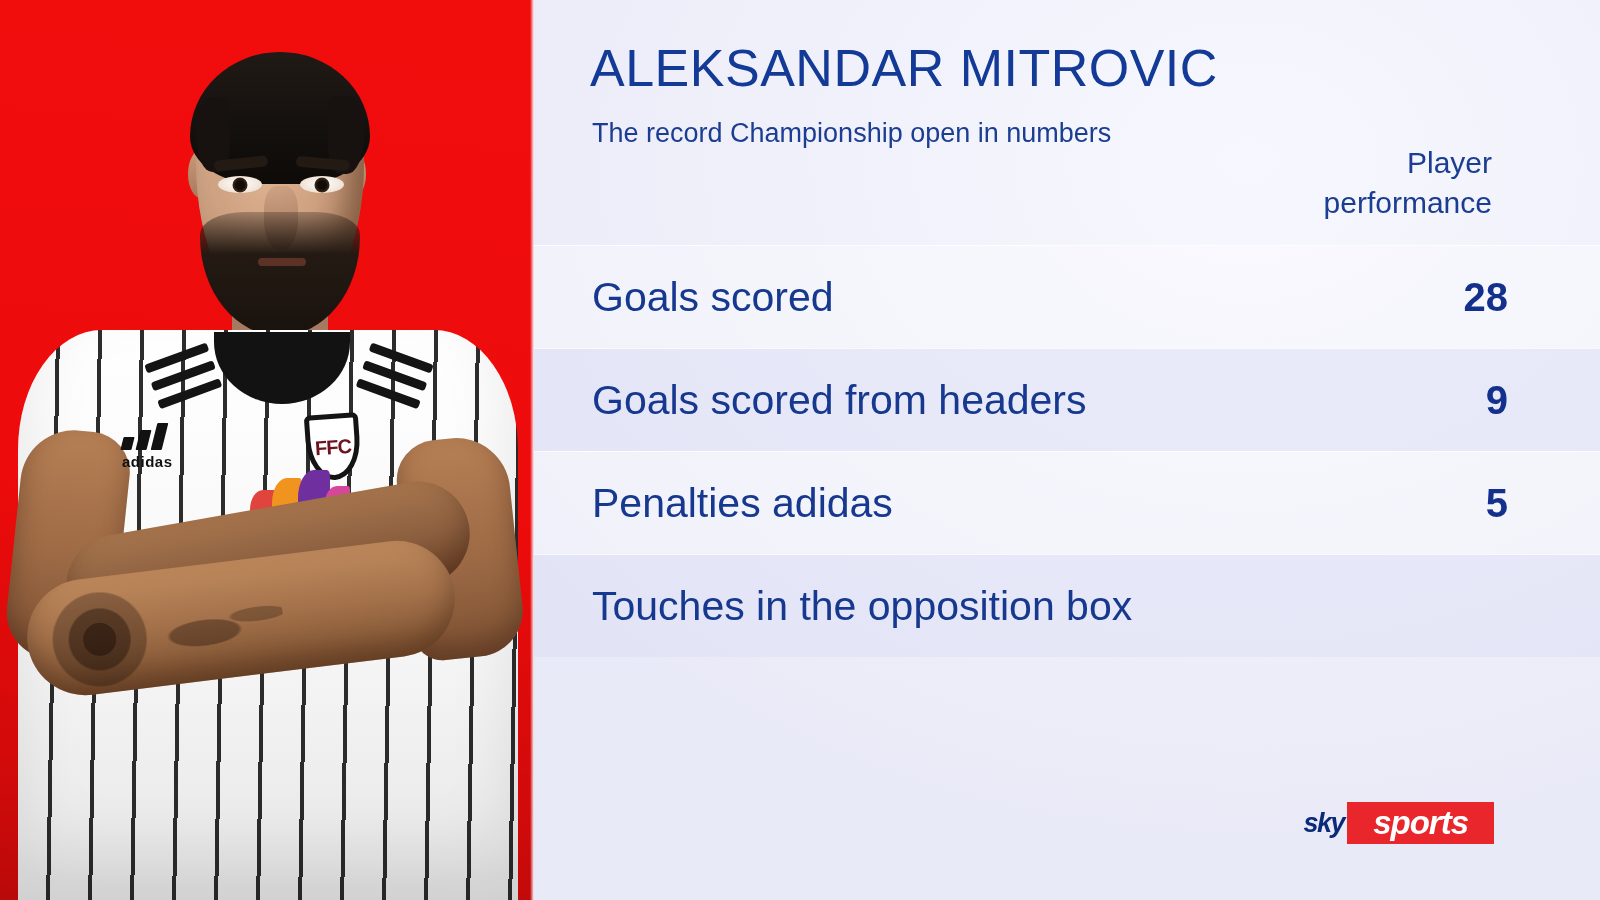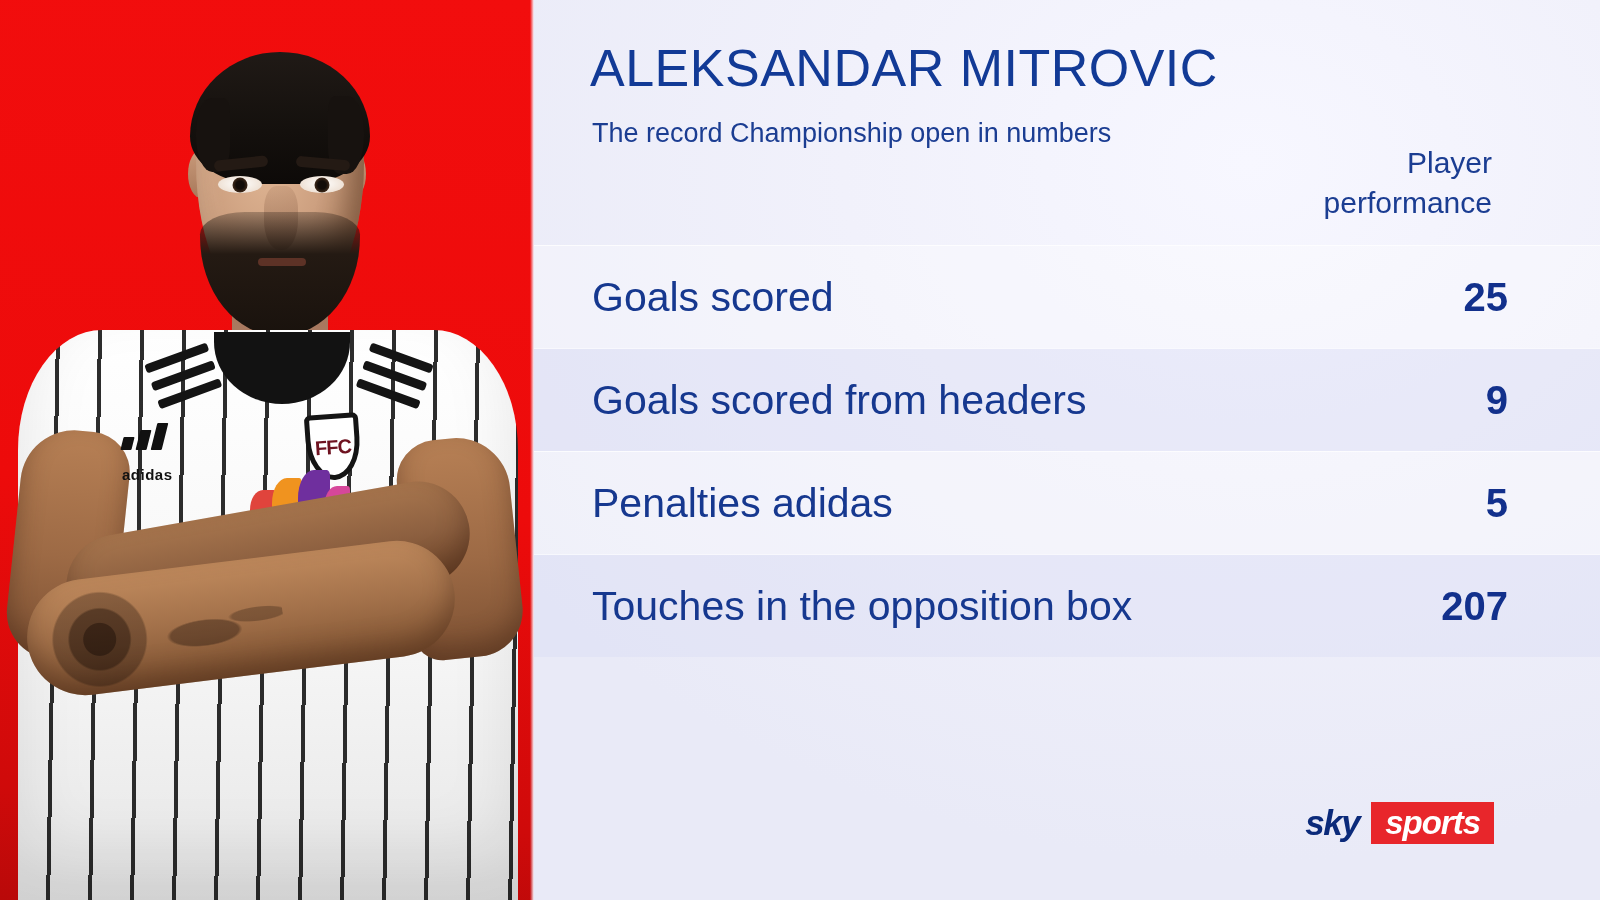--- a/index.html
+++ b/index.html
@@ -129,21 +129,21 @@
 
   
   .adidas { position:absolute; left:122px; top:424px; z-index:5; }
   .adidas .bars { position:relative; width:52px; height:26px; }
   .adidas .bars i{ position:absolute; bottom:0; width:11px; background:#111;
                    transform:skewX(-14deg); border-radius:1px; }
   .adidas .bars i:nth-child(1){ left:0;  height:13px; }
   .adidas .bars i:nth-child(2){ left:16px; height:20px; }
   .adidas .bars i:nth-child(3){ left:32px; height:27px; }
   .adidas .word{ font-size:15px; font-weight:700; color:#111;
-                 letter-spacing:.5px; margin-top:16px; }
+                 letter-spacing:.5px; margin-top:3px; }
 
   
   .crest {
     position:absolute; left:306px; top:414px; z-index:5;
     width:54px; height:66px;
     background:#ffffff;
     border:5px solid #141414;
     border-radius:6px 6px 50% 50% / 6px 6px 62% 62%;
     display:flex; align-items:center; justify-content:center;
     font-size:20px; font-weight:700; color:#6e1220;
@@ -256,29 +256,29 @@
     color:#12308c;
   }
 
   
   .logo {
     position:absolute; right:106px; bottom:56px;
     display:flex; align-items:stretch; height:42px;
   }
   .logo .sky {
     display:flex; align-items:center;
-    padding-right:12px;
-    font-size:35px; font-weight:700;
+    padding-right:3px;
+    font-size:27px; font-weight:700;
     color:#0b2a7a;
     letter-spacing:-1.5px;
     font-style:italic;
   }
   .logo .sports {
     display:flex; align-items:center;
-    padding:0 14px;
+    padding:0 26px;
     background:#e8262b;
     font-size:33px; font-weight:700;
     color:#ffffff;
     letter-spacing:-1px;
     font-style:italic;
   }
 </style>
 </head>
 <body>
 
@@ -347,37 +347,36 @@
   <div class="content">
 
     <div class="title">ALEKSANDAR MITROVIC</div>
     <div class="subtitle">The record Championship open in numbers</div>
     <div class="col-header">Player performance</div>
 
     <div class="rows">
 
       <div class="row">
         <div class="label">Goals scored</div>
-        <div class="value">25</div>
+        <div class="value">28</div>
       </div>
 
 
       <div class="row">
         <div class="label">Goals scored from headers</div>
         <div class="value">9</div>
       </div>
 
       <div class="row">
         <div class="label">Penalties adidas</div>
         <div class="value">5</div>
       </div>
 
       <div class="row">
         <div class="label">Touches in the opposition box</div>
-        <div class="value">207</div>
       </div>
 
     </div>
 
     <div class="logo">
       <div class="sky">sky</div>
       <div class="sports">sports</div>
     </div>
 
   </div>

